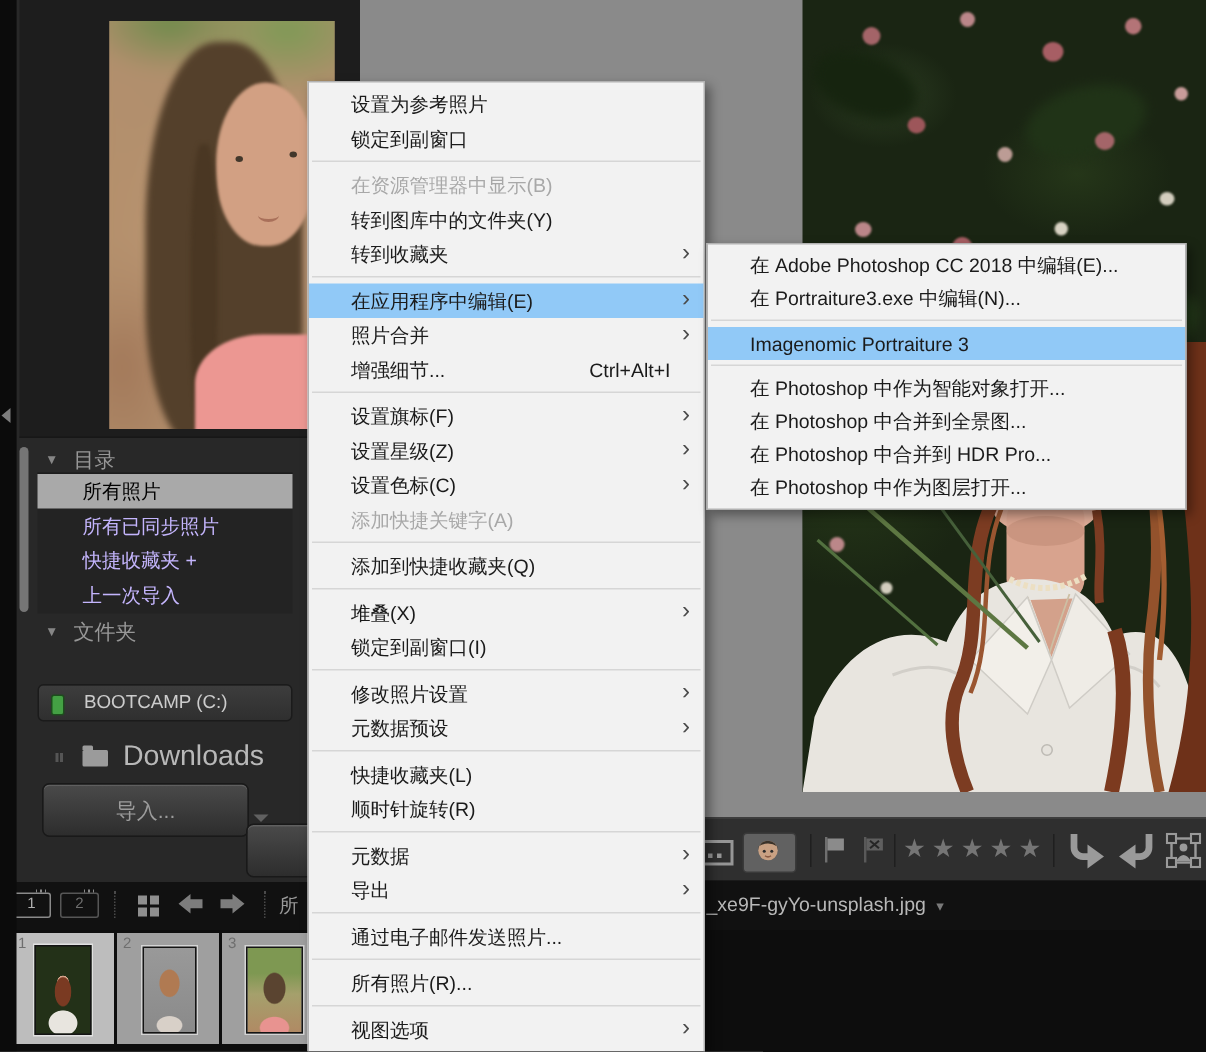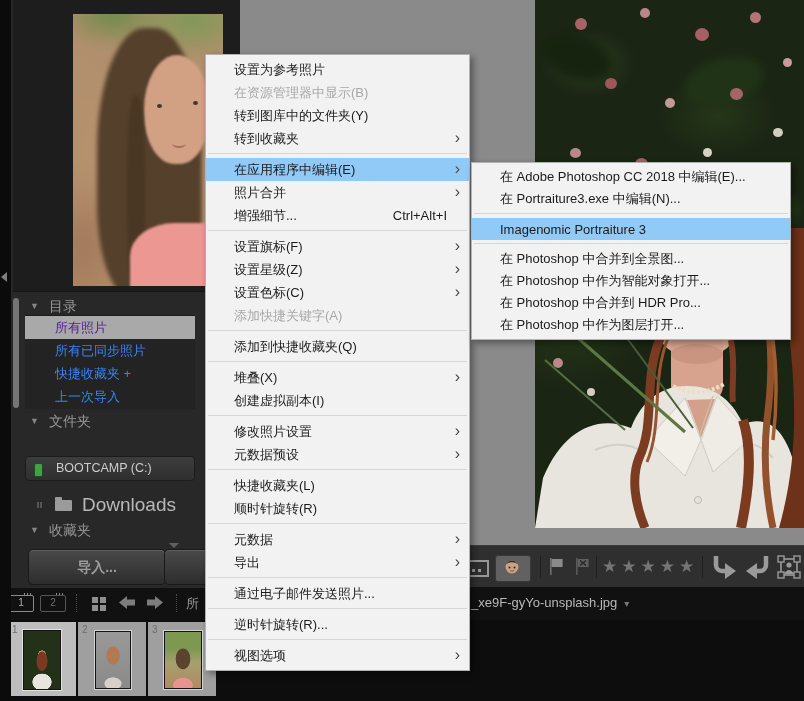--- a/index.html
+++ b/index.html
@@ -26,22 +26,22 @@
   .np-eye{position:absolute;width:5px;height:4px;border-radius:50%;background:#42372b;}
   .np-smile{position:absolute;left:66%;top:46%;width:14px;height:7px;border-bottom:2px solid #a9705a;border-radius:50%;}
   .np-shirt{position:absolute;left:38%;top:77%;width:75%;height:30%;background:#ec9792;border-radius:40% 30% 0 0;filter:blur(1px);}
   .np-strand{position:absolute;left:36%;top:30%;width:12%;height:70%;background:#4a3723;border-radius:40%;filter:blur(1.5px);}
 
   .scroll-thumb{left:13px;top:298px;width:6px;height:110px;background:#757575;border-radius:3px;}
 
   .side-hdr{color:#979797;font-size:14px;height:18px;line-height:18px;}
   .tri{display:inline-block;color:#868686;font-size:9px;vertical-align:2px;margin-right:10px;}
   .cat-box{left:25px;top:315px;width:170px;height:94px;background:#232323;border-top:1px solid #1c1c1c;}
-  .cat-item{height:23px;line-height:23px;padding-left:30px;font-size:13px;color:#3b82f6;}
-  .cat-item.selected{background:#a9a9a9;color:#4c1d95;}
+  .cat-item{height:23px;line-height:23px;padding-left:30px;font-size:13px;color:#c4b5fd;}
+  .cat-item.selected{background:#a9a9a9;color:#000000;}
 
   .search-box{left:25px;top:433px;width:170px;height:23px;background:#191919;border:1px solid #101010;border-radius:12px;color:#8f8f8f;font-size:13px;line-height:21px;}
   .mag{position:absolute;left:9px;top:4px;width:9px;height:9px;border:2px solid #8f8f8f;border-radius:50%;}
   .mag::after{content:"";position:absolute;left:8px;top:8px;width:5px;height:2px;background:#8f8f8f;transform:rotate(45deg);}
   .search-text{position:absolute;left:28px;top:0;}
 
   .volume-row{left:25px;top:456px;width:170px;height:25px;background:linear-gradient(#3d3d3d,#2f2f2f);border:1px solid #1b1b1b;border-radius:4px;color:#cccccc;font-size:12.5px;line-height:23px;}
   .led{position:absolute;left:8px;top:6px;width:7px;height:12px;background:#44a044;border:1px solid #1d4d1d;border-radius:2px;}
   .vol-text{position:absolute;left:30px;top:0;}
 
@@ -276,35 +276,40 @@
     <span class="led"></span>
     <span class="vol-text">BOOTCAMP (C:)</span>
   </div>
   <div class="abs folder-row">
     <span class="grip"></span>
     <span class="folder-ico"></span>
     <span class="folder-text">Downloads</span>
   </div>
   <div class="abs side-hdr" style="left:30px;top:521px;"><span class="tri">▼</span><span>收藏夹</span></div>
 
-  <div class="abs btn-dark" style="left:28px;top:549px;width:138px;height:36px;font-weight:bold;">导入...</div>
+  <div class="abs btn-dark" style="left:28px;top:522px;width:138px;height:36px;">导入...</div>
   <div class="abs btn-dark" style="left:164px;top:549px;width:76px;height:36px;"></div>
   <div class="abs panel-collapse"></div>
 
   <div class="abs edge-strip"></div>
   <div class="abs edge-arrow"></div>
 
   <div class="abs ctx" style="left:205px;top:29px;width:265px;margin-top:25px;">
 
       <div class="mi">
         <span class="lab">设置为参考照片</span>
         <span class="sc"></span>
 
       </div>
 
+      <div class="mi sep-after">
+        <span class="lab">锁定到副窗口</span>
+        <span class="sc"></span>
+
+      </div>
 
       <div class="mi disabled">
         <span class="lab">在资源管理器中显示(B)</span>
         <span class="sc"></span>
 
       </div>
 
       <div class="mi">
         <span class="lab">转到图库中的文件夹(Y)</span>
         <span class="sc"></span>
@@ -365,21 +370,21 @@
 
       </div>
 
       <div class="mi has-arrow">
         <span class="lab">堆叠(X)</span>
         <span class="sc"></span>
         <span class="arr">›</span>
       </div>
 
       <div class="mi sep-after">
-        <span class="lab">创建虚拟副本(I)</span>
+        <span class="lab">锁定到副窗口(I)</span>
         <span class="sc"></span>
 
       </div>
 
       <div class="mi has-arrow">
         <span class="lab">修改照片设置</span>
         <span class="sc"></span>
         <span class="arr">›</span>
       </div>
 
@@ -413,21 +418,21 @@
         <span class="arr">›</span>
       </div>
 
       <div class="mi sep-after">
         <span class="lab">通过电子邮件发送照片...</span>
         <span class="sc"></span>
 
       </div>
 
       <div class="mi sep-after">
-        <span class="lab">逆时针旋转(R)...</span>
+        <span class="lab">所有照片(R)...</span>
         <span class="sc"></span>
 
       </div>
 
       <div class="mi has-arrow">
         <span class="lab">视图选项</span>
         <span class="sc"></span>
         <span class="arr">›</span>
       </div>
     </div>
@@ -446,32 +451,32 @@
 
       </div>
 
       <div class="mi highlighted sep-after">
         <span class="lab">Imagenomic Portraiture 3</span>
         <span class="sc"></span>
 
       </div>
 
       <div class="mi">
+        <span class="lab">在 Photoshop 中作为智能对象打开...</span>
+        <span class="sc"></span>
+
+      </div>
+
+      <div class="mi">
         <span class="lab">在 Photoshop 中合并到全景图...</span>
         <span class="sc"></span>
 
       </div>
 
       <div class="mi">
-        <span class="lab">在 Photoshop 中作为智能对象打开...</span>
-        <span class="sc"></span>
-
-      </div>
-
-      <div class="mi">
         <span class="lab">在 Photoshop 中合并到 HDR Pro...</span>
         <span class="sc"></span>
 
       </div>
 
       <div class="mi">
         <span class="lab">在 Photoshop 中作为图层打开...</span>
         <span class="sc"></span>
 
       </div>

